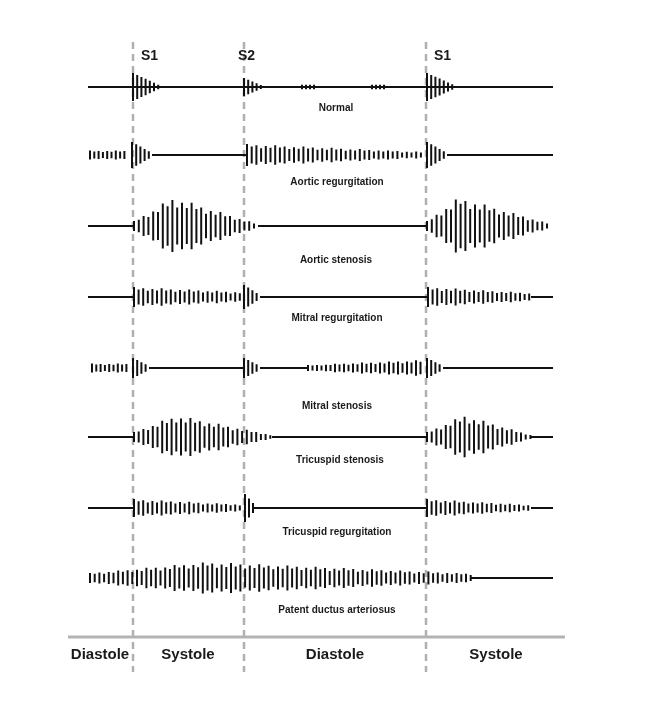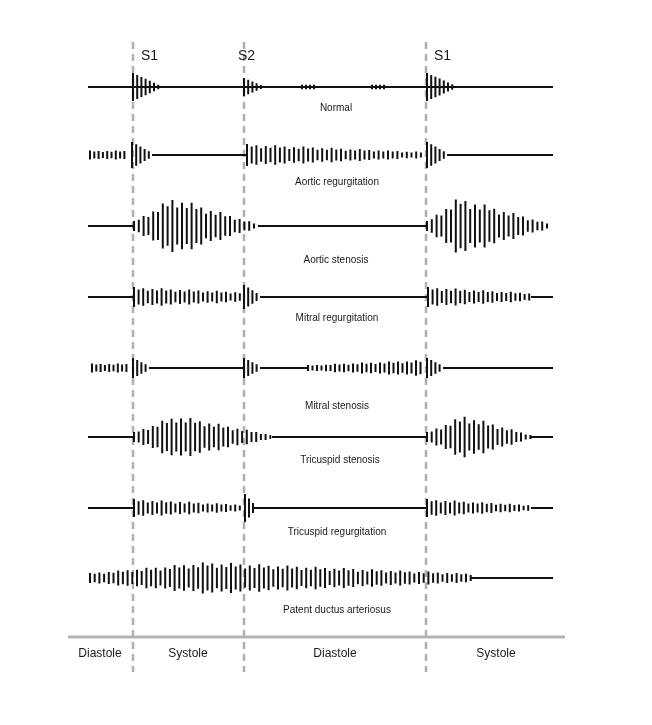--- a/index.html
+++ b/index.html
@@ -9,24 +9,25 @@
     background:#ffffff;
     font-family:"Liberation Sans", sans-serif;
     overflow:hidden;
   }
   #wave-svg{position:absolute;left:0;top:0;}
   .lbl{
     position:absolute;
     color:#1a1a1a;
     white-space:nowrap;
     user-select:none;
+    font-weight:bold;
   }
   .row-lbl{font-size:10px;transform:translate(-50%,-50%);}
   .marker-lbl{font-size:14px;transform:translate(0,-50%);}
-  .phase-lbl{font-size:12px;transform:translate(-50%,-50%);}
+  .phase-lbl{font-size:15px;transform:translate(-50%,-50%);}
 </style>
 </head>
 <body>
 
 <div id="stage">
   <svg id="wave-svg" width="652" height="725" viewBox="0 0 652 725">
       <line x1="133" y1="42" x2="133" y2="672" stroke="#b0b0b0" stroke-width="2.5" stroke-dasharray="7 5"></line>
       <line x1="244" y1="42" x2="244" y2="672" stroke="#b0b0b0" stroke-width="2.5" stroke-dasharray="7 5"></line>
       <line x1="426" y1="42" x2="426" y2="672" stroke="#b0b0b0" stroke-width="2.5" stroke-dasharray="7 5"></line>
       <line x1="68" y1="637" x2="565" y2="637" stroke="#b3b3b3" stroke-width="3"></line>

